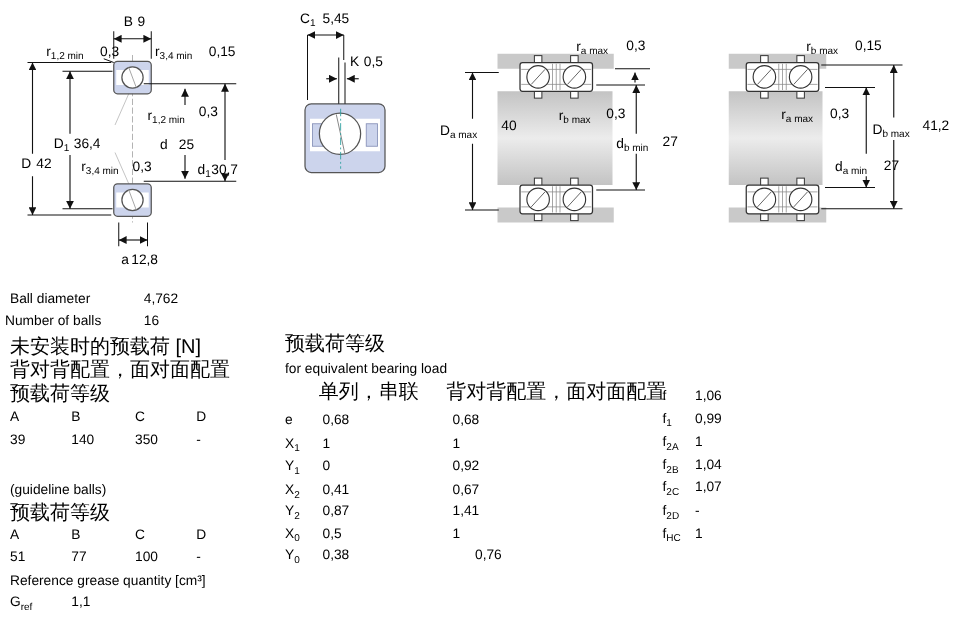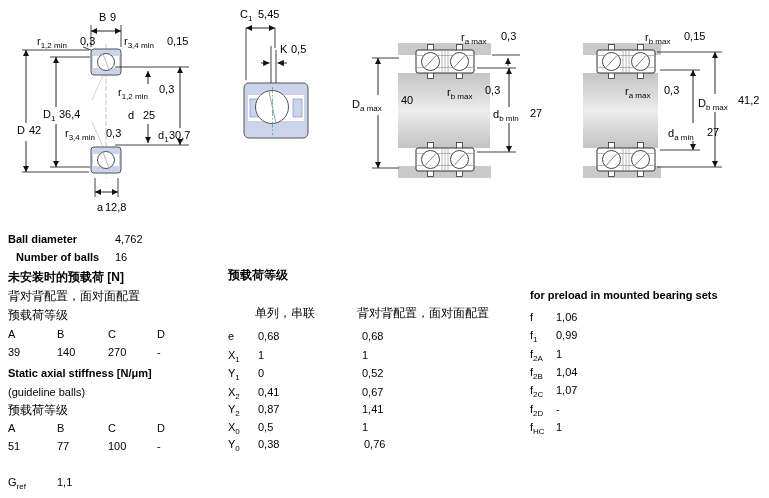--- a/index.html
+++ b/index.html
@@ -1,20 +1,20 @@
 <!DOCTYPE html>
 <html><head>
 <meta charset="utf-8">
 <style>
   html,body{margin:0;padding:0;background:#fff;}
   .page{position:relative;width:769px;height:498px;background:#fff;overflow:hidden;
         font-family:"Liberation Sans",sans-serif;color:#000;}
   .t{position:absolute;font-size:11px;line-height:13px;white-space:nowrap;}
-  .b{font-weight:bold;}
-  .zh{font-size:12px;}
+  .b{font-weight:normal;}
+  .zh{font-size:16px;}
   sub.s{font-size:8px;line-height:0;}
   .diagrams{position:absolute;left:0;top:0;}
   .diagrams text{font-size:11px;fill:#000;font-family:"Liberation Sans",sans-serif;}
   .diagrams .ss{font-size:8px;}
   .dim{stroke:#111;stroke-width:0.9;fill:none;}
   .wit{stroke:#111;stroke-width:0.8;fill:none;}
 </style>
 </head>
 <body>
 
@@ -145,77 +145,77 @@
     <text x="664" y="94">0,3</text>
     <text x="698" y="107"><tspan>D</tspan><tspan class="ss" dy="2.5">b max</tspan></text>
     <text x="738" y="104">41,2</text>
     <text x="668" y="137"><tspan>d</tspan><tspan class="ss" dy="2.5">a min</tspan></text>
     <text x="707" y="136">27</text>
   </g>
 </svg>
 
 <span class="t b" style="left:8px;top:233px">Ball diameter</span>
 <span class="t" style="left:115px;top:233px">4,762</span>
-<span class="t b" style="left:16px;top:251px">Number of balls</span>
+<span class="t b" style="left:4px;top:251px">Number of balls</span>
 <span class="t" style="left:115px;top:251px">16</span>
 
 <span class="t b zh" style="left:8px;top:271px">未安装时的预载荷 [N]</span>
 <span class="t zh" style="left:8px;top:290px">背对背配置，面对面配置</span>
 <span class="t zh" style="left:8px;top:309px">预载荷等级</span>
 <span class="t" style="left:8px;top:328px">A</span>
 <span class="t" style="left:57px;top:328px">B</span>
 <span class="t" style="left:108px;top:328px">C</span>
 <span class="t" style="left:157px;top:328px">D</span>
 <span class="t" style="left:8px;top:346px">39</span>
 <span class="t" style="left:57px;top:346px">140</span>
-<span class="t" style="left:108px;top:346px">270</span>
+<span class="t" style="left:108px;top:346px">350</span>
 <span class="t" style="left:157px;top:346px">-</span>
 
-<span class="t b" style="left:8px;top:367px">Static axial stiffness [N/μm]</span>
 <span class="t" style="left:8px;top:386px">(guideline balls)</span>
 <span class="t zh" style="left:8px;top:404px">预载荷等级</span>
 <span class="t" style="left:8px;top:422px">A</span>
 <span class="t" style="left:57px;top:422px">B</span>
 <span class="t" style="left:108px;top:422px">C</span>
 <span class="t" style="left:157px;top:422px">D</span>
 <span class="t" style="left:8px;top:440px">51</span>
 <span class="t" style="left:57px;top:440px">77</span>
 <span class="t" style="left:108px;top:440px">100</span>
 <span class="t" style="left:157px;top:440px">-</span>
 
+<span class="t b" style="left:8px;top:459px">Reference grease quantity [cm³]</span>
 <span class="t" style="left:8px;top:476px"><span>G</span><sub class="s">ref</sub></span>
 <span class="t" style="left:57px;top:476px">1,1</span>
 
 <span class="t b zh" style="left:228px;top:269px">预载荷等级</span>
+<span class="t b" style="left:228px;top:289px">for equivalent bearing load</span>
 <span class="t zh" style="left:255px;top:307px">单列，串联</span>
 <span class="t zh" style="left:357px;top:307px">背对背配置，面对面配置</span>
 
 <span class="t" style="left:228px;top:330px"><span>e</span><sub class="s"></sub></span>
 <span class="t" style="left:258px;top:330px">0,68</span>
 <span class="t" style="left:362px;top:330px">0,68</span>
 <span class="t" style="left:228px;top:349px"><span>X</span><sub class="s">1</sub></span>
 <span class="t" style="left:258px;top:349px">1</span>
 <span class="t" style="left:362px;top:349px">1</span>
 <span class="t" style="left:228px;top:367px"><span>Y</span><sub class="s">1</sub></span>
 <span class="t" style="left:258px;top:367px">0</span>
-<span class="t" style="left:362px;top:367px">0,52</span>
+<span class="t" style="left:362px;top:367px">0,92</span>
 <span class="t" style="left:228px;top:386px"><span>X</span><sub class="s">2</sub></span>
 <span class="t" style="left:258px;top:386px">0,41</span>
 <span class="t" style="left:362px;top:386px">0,67</span>
 <span class="t" style="left:228px;top:403px"><span>Y</span><sub class="s">2</sub></span>
 <span class="t" style="left:258px;top:403px">0,87</span>
 <span class="t" style="left:362px;top:403px">1,41</span>
 <span class="t" style="left:228px;top:421px"><span>X</span><sub class="s">0</sub></span>
 <span class="t" style="left:258px;top:421px">0,5</span>
 <span class="t" style="left:362px;top:421px">1</span>
 <span class="t" style="left:228px;top:438px"><span>Y</span><sub class="s">0</sub></span>
 <span class="t" style="left:258px;top:438px">0,38</span>
-<span class="t" style="left:364px;top:438px">0,76</span>
-
-<span class="t b" style="left:530px;top:289px">for preload in mounted bearing sets</span>
+<span class="t" style="left:380px;top:438px">0,76</span>
+
 <span class="t" style="left:530px;top:311px"><span>f</span><sub class="s"></sub></span>
 <span class="t" style="left:556px;top:311px">1,06</span>
 <span class="t" style="left:530px;top:329px"><span>f</span><sub class="s">1</sub></span>
 <span class="t" style="left:556px;top:329px">0,99</span>
 <span class="t" style="left:530px;top:348px"><span>f</span><sub class="s">2A</sub></span>
 <span class="t" style="left:556px;top:348px">1</span>
 <span class="t" style="left:530px;top:366px"><span>f</span><sub class="s">2B</sub></span>
 <span class="t" style="left:556px;top:366px">1,04</span>
 <span class="t" style="left:530px;top:384px"><span>f</span><sub class="s">2C</sub></span>
 <span class="t" style="left:556px;top:384px">1,07</span>

